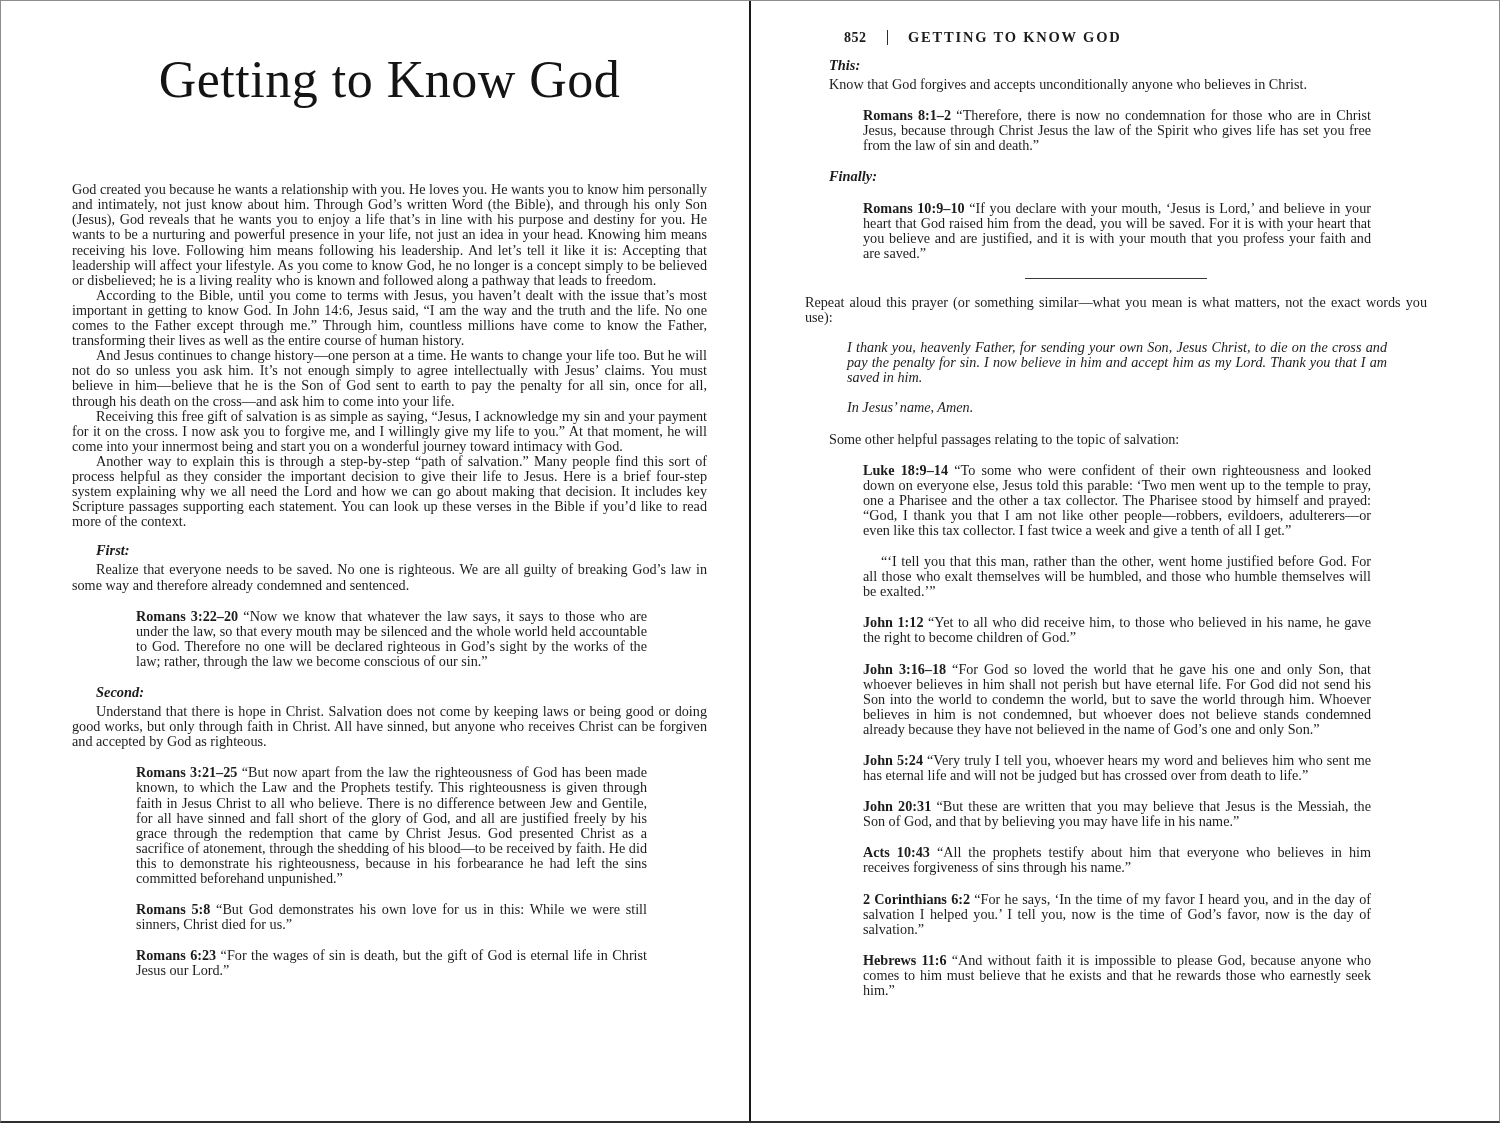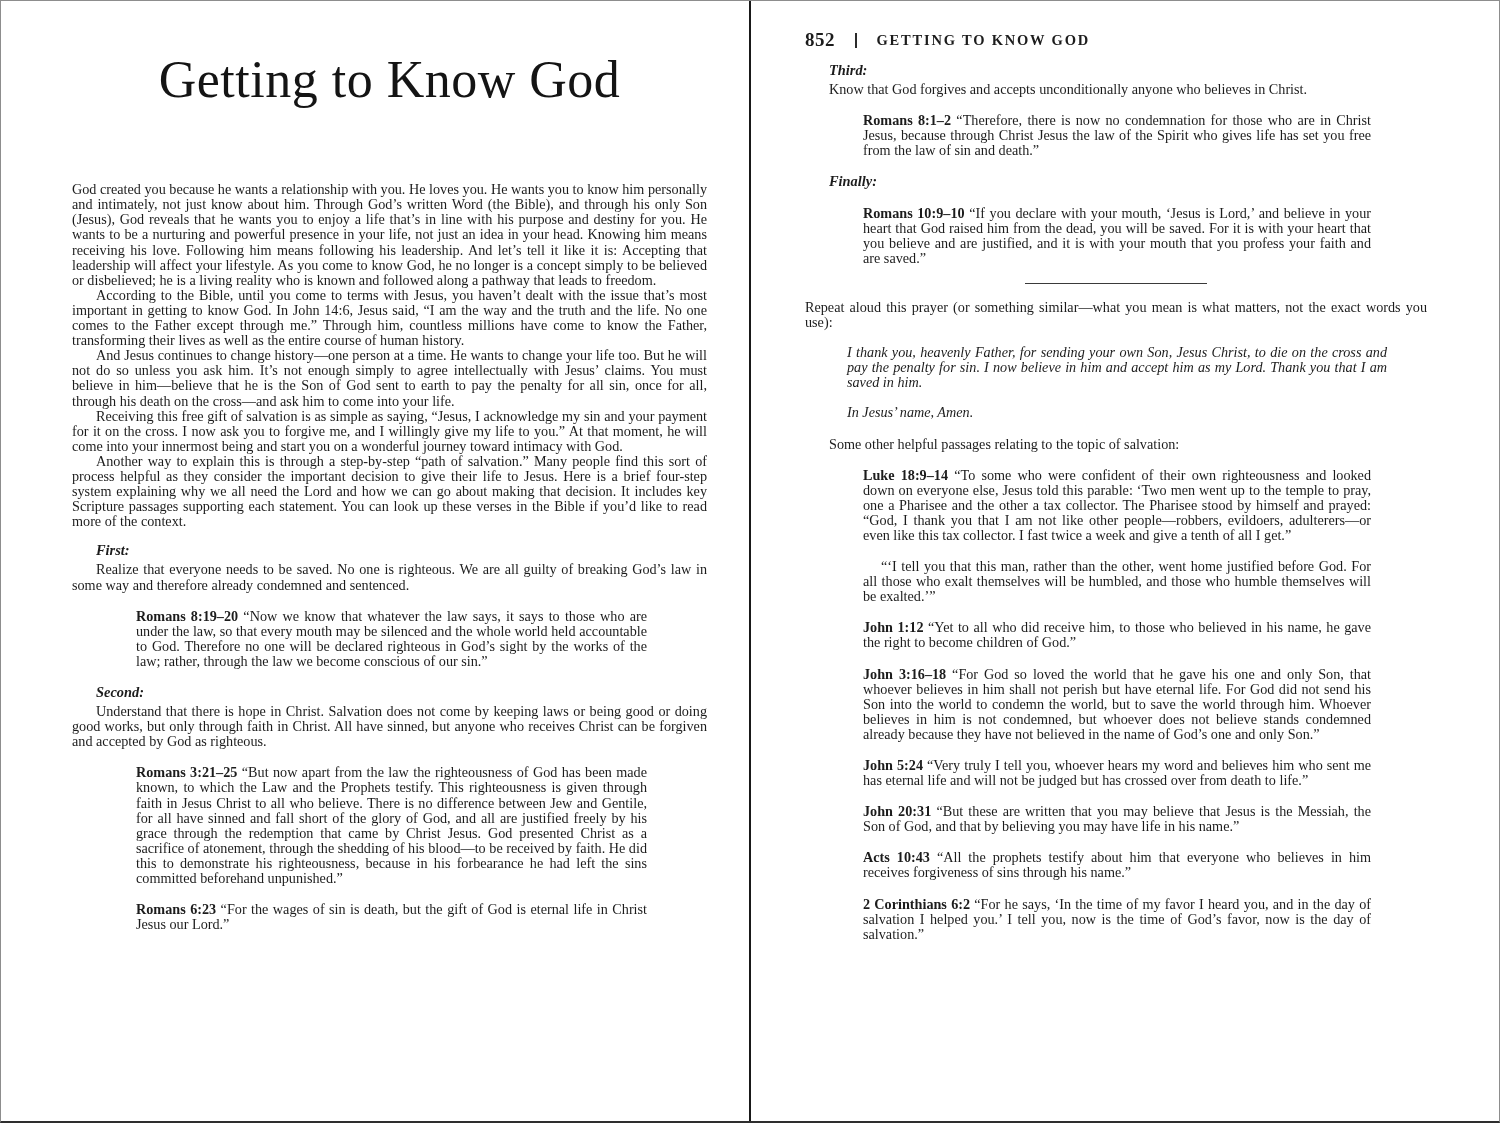--- a/index.html
+++ b/index.html
@@ -32,21 +32,21 @@
 
   .verse{margin:14px 44px 14px 48px;}
   .page-right .verse{margin:15px 40px 15px 42px;}
   .verse-ref{font-weight:bold;}
   .verse p{margin:16px;}
   .verse p.cont{text-indent:18px;}
 
   .running-head{
     display:flex;align-items:center;margin:0 0 12px 0;
   }
-  .page-num{font-size:19px;font-weight:bold;letter-spacing:0.5px;}
+  .page-num{font-size:14px;font-weight:bold;letter-spacing:0.5px;margin-left:39px;}
   .head-sep{width:1.5px;height:15px;background:#2b2b2b;margin:0 20px;}
   .running-title{font-size:14.5px;font-weight:bold;letter-spacing:1.8px;}
 
   .section-rule{
     border:none;border-top:1.5px solid #3a3a3a;
     width:182px;margin:17px auto 16px auto;
   }
 
   .prayer{font-style:italic;margin:15px 40px 0 42px;}
   .prayer-amen{font-style:italic;margin:15px 40px 16px 42px;}
@@ -65,30 +65,35 @@
       <p class="indent">According to the Bible, until you come to terms with Jesus, you haven’t dealt with the issue that’s most important in getting to know God. In John 14:6, Jesus said, “I am the way and the truth and the life. No one comes to the Father except through me.” Through him, countless millions have come to know the Father, transforming their lives as well as the entire course of human history.</p>
       <p class="indent">And Jesus continues to change history—one person at a time. He wants to change your life too. But he will not do so unless you ask him. It’s not enough simply to agree intellectually with Jesus’ claims. You must believe in him—believe that he is the Son of God sent to earth to pay the penalty for all sin, once for all, through his death on the cross—and ask him to come into your life.</p>
       <p class="indent">Receiving this free gift of salvation is as simple as saying, “Jesus, I acknowledge my sin and your payment for it on the cross. I now ask you to forgive me, and I willingly give my life to you.” At that moment, he will come into your innermost being and start you on a wonderful journey toward intimacy with God.</p>
       <p class="indent">Another way to explain this is through a step-by-step “path of salvation.” Many people find this sort of process helpful as they consider the important decision to give their life to Jesus. Here is a brief four-step system explaining why we all need the Lord and how we can go about making that decision. It includes key Scripture passages supporting each statement. You can look up these verses in the Bible if you’d like to read more of the context.</p>
 
       <div class="step-heading">First:</div>
       <p class="indent">Realize that everyone needs to be saved. No one is righteous. We are all guilty of breaking God’s law in some way and therefore already condemned and sentenced.</p>
 
       <div class="verse">
         <p>
-          <b class="verse-ref">Romans 8:19–20</b><span> “Now we know that whatever the law says, it says to those who are under the law, so that every mouth may be silenced and the whole world held accountable to God. Therefore no one will be declared righteous in God’s sight by the works of the law; rather, through the law we become conscious of our sin.”</span>
+          <b class="verse-ref">Romans 3:22–20</b><span> “Now we know that whatever the law says, it says to those who are under the law, so that every mouth may be silenced and the whole world held accountable to God. Therefore no one will be declared righteous in God’s sight by the works of the law; rather, through the law we become conscious of our sin.”</span>
         </p>
       </div>
 
       <div class="step-heading">Second:</div>
       <p class="indent">Understand that there is hope in Christ. Salvation does not come by keeping laws or being good or doing good works, but only through faith in Christ. All have sinned, but anyone who receives Christ can be forgiven and accepted by God as righteous.</p>
 
       <div class="verse">
         <p>
           <b class="verse-ref">Romans 3:21–25</b><span> “But now apart from the law the righteousness of God has been made known, to which the Law and the Prophets testify. This righteousness is given through faith in Jesus Christ to all who believe. There is no difference between Jew and Gentile, for all have sinned and fall short of the glory of God, and all are justified freely by his grace through the redemption that came by Christ Jesus. God presented Christ as a sacrifice of atonement, through the shedding of his blood—to be received by faith. He did this to demonstrate his righteousness, because in his forbearance he had left the sins committed beforehand unpunished.”</span>
+        </p>
+      </div>
+      <div class="verse">
+        <p>
+          <b class="verse-ref">Romans 5:8</b><span> “But God demonstrates his own love for us in this: While we were still sinners, Christ died for us.”</span>
         </p>
       </div>
       <div class="verse">
         <p>
           <b class="verse-ref">Romans 6:23</b><span> “For the wages of sin is death, but the gift of God is eternal life in Christ Jesus our Lord.”</span>
         </p>
       </div>
     </div>
   </div>
 
@@ -97,21 +102,21 @@
   <div class="page page-right">
 
     <div class="running-head">
       <span class="page-num">852</span>
       <span class="head-sep"></span>
       <span class="running-title">GETTING TO KNOW GOD</span>
     </div>
 
     <div class="bodytext">
 
-      <div class="step-heading" style="margin-top:6px">Third:</div>
+      <div class="step-heading" style="margin-top:6px">This:</div>
       <p class="indent">Know that God forgives and accepts unconditionally anyone who believes in Christ.</p>
 
       <div class="verse">
         <p>
           <b class="verse-ref">Romans 8:1–2</b><span> “Therefore, there is now no condemnation for those who are in Christ Jesus, because through Christ Jesus the law of the Spirit who gives life has set you free from the law of sin and death.”</span>
         </p>
       </div>
 
       <div class="step-heading">Finally:</div>
 
@@ -164,16 +169,21 @@
       <div class="verse">
         <p>
           <b class="verse-ref">Acts 10:43</b><span> “All the prophets testify about him that everyone who believes in him receives forgiveness of sins through his name.”</span>
         </p>
       </div>
       <div class="verse">
         <p>
           <b class="verse-ref">2 Corinthians 6:2</b><span> “For he says, ‘In the time of my favor I heard you, and in the day of salvation I helped you.’ I tell you, now is the time of God’s favor, now is the day of salvation.”</span>
         </p>
       </div>
+      <div class="verse">
+        <p>
+          <b class="verse-ref">Hebrews 11:6</b><span> “And without faith it is impossible to please God, because anyone who comes to him must believe that he exists and that he rewards those who earnestly seek him.”</span>
+        </p>
+      </div>
 
     </div>
   </div>
 </div>
 
 </body></html>

